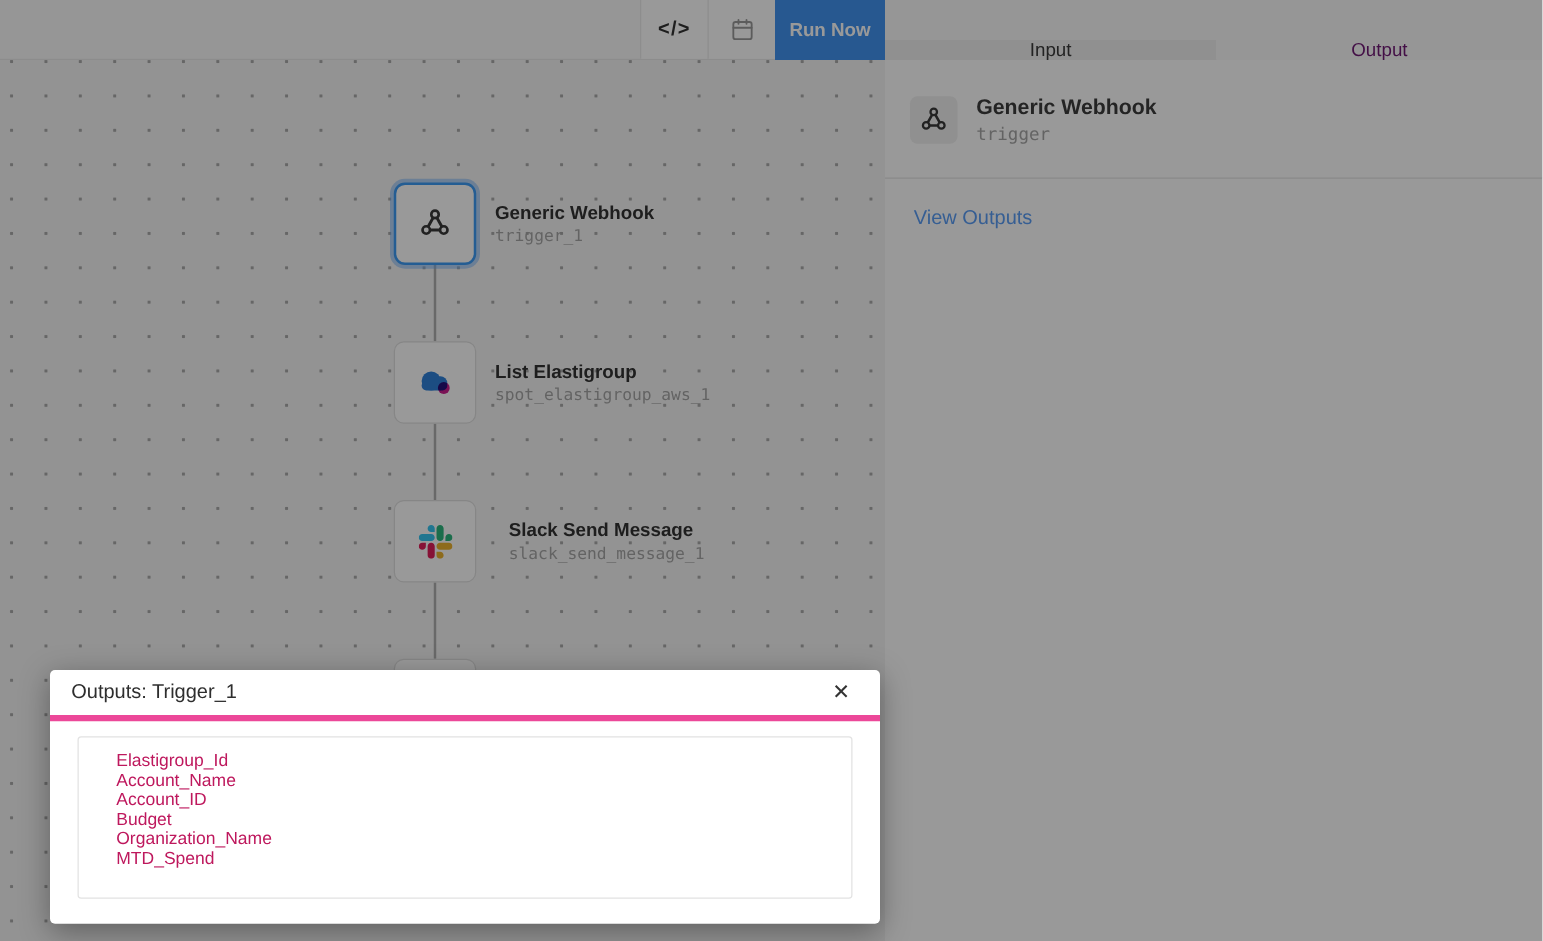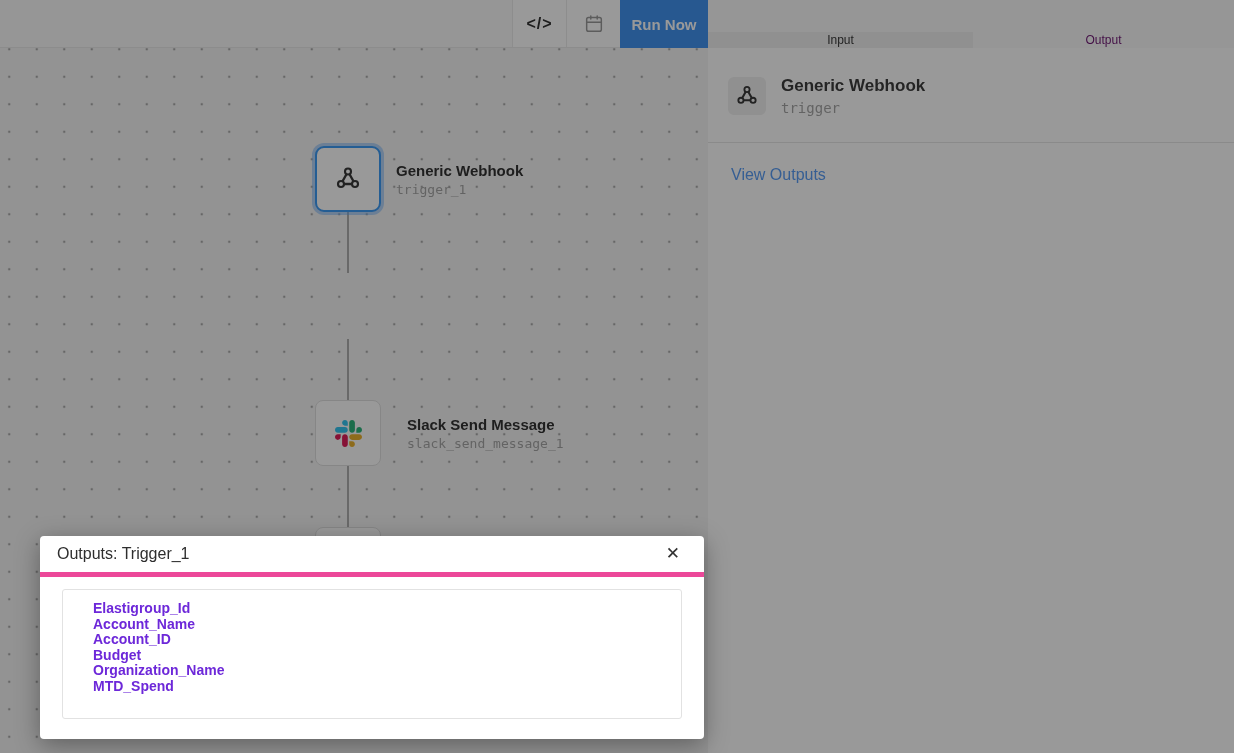--- a/index.html
+++ b/index.html
@@ -11,21 +11,21 @@
   
   .header { position:absolute; top:0; left:0; width:1234px; height:48px; background:#fbfbfb;
             border-bottom:1px solid #e9e9e9; display:flex; }
   .header-left { width:708px; height:48px; display:flex; align-items:stretch; justify-content:flex-end; }
   .tb-btn { background:#fff; border:none; border-left:1px solid #ececec; width:54px; height:47px;
             display:flex; align-items:center; justify-content:center; cursor:pointer; }
   .code-glyph { font-size:16px; font-weight:700; color:#333; letter-spacing:1px; }
   .run-now { width:88px; height:48px; border:none; background:#4193f0; color:#fff;
              font-family:"Liberation Sans",sans-serif; font-size:15px; font-weight:700; cursor:pointer; }
   .tabs { flex:1; display:flex; height:48px; }
-  .tab { display:flex; align-items:center; justify-content:center; font-size:12px; cursor:pointer;margin-top:32px; }
+  .tab { display:flex; align-items:center; justify-content:center; font-size:15px; cursor:pointer;margin-top:32px; }
   .tab-input { width:265px; background:#f0f0f0; color:#3a3a3a; }
   .tab-output { flex:1; background:#fbfbfb; color:#701a75; }
 
   
   .canvas { position:absolute; top:48px; left:0; width:708px; height:705px;
             background-color:#f6f6f6;
             background-image:radial-gradient(circle, #aaaaaa 1.1px, transparent 1.6px);
             background-size:27.5px 27.5px; background-position:23px 15px; }
   .connector { position:absolute; left:347px; width:2px; background:#b0b0b0; }
   .node-row { position:absolute; left:315px; display:flex; align-items:center; }
@@ -55,21 +55,21 @@
   .modal { position:absolute; left:40px; top:536px; width:664px; height:203px; background:#fff;
            border-radius:4px; box-shadow:0 6px 24px rgba(0,0,0,0.35); z-index:20; }
   .modal-header { position:relative; height:41px; border-bottom:5px solid #ec4899;
                   display:flex; align-items:center; padding-left:17px; }
   .modal-title { font-size:16px; color:#2e2e2e; }
   .modal-close { position:absolute; right:20px; top:5px; background:none; border:none;
                  font-size:17px; color:#333; cursor:pointer; line-height:1;
                  font-family:"Liberation Sans",sans-serif; padding:4px; }
   .modal-body { padding:12px 22px; }
   .outputs-box { border:1px solid #e2e2e2; border-radius:3px; height:130px; padding:11px 30px; overflow:hidden; }
-  .output-item { font-size:14px; line-height:15.5px; color:#6d28d9; cursor:pointer; white-space:nowrap;font-weight:bold; }
+  .output-item { font-size:14px; line-height:15.5px; color:#be185d; cursor:pointer; white-space:nowrap; }
 
   svg { display:block; }
 </style>
 </head>
 <body>
 
 <div class="app">
 
   <header class="header">
     <div class="header-left">
@@ -108,20 +108,36 @@
             <circle cx="17.6" cy="16" r="2.4" fill="#fff" stroke="#3a3a3a" stroke-width="1.7"></circle>
           </svg>
         </span>
       </div>
       <div class="node-label">
         <div class="node-title">Generic Webhook</div>
         <div class="node-id">trigger_1</div>
       </div>
     </div>
 
+    <div class="node-row" style="top:225px;">
+      <div class="node">
+        <span>
+          <svg width="34" height="34" viewBox="0 0 28 28">
+            <circle cx="11.5" cy="13" r="6.3" fill="#2f80d9"></circle>
+            <circle cx="17.5" cy="14.5" r="4.6" fill="#2f80d9"></circle>
+            <rect x="5.2" y="13" width="16.9" height="6.2" rx="3.1" fill="#2f80d9"></rect>
+            <circle cx="19.8" cy="17.6" r="3.9" fill="#cc1f8e" style="mix-blend-mode:multiply"></circle>
+          </svg>
+        </span>
+      </div>
+      <div class="node-label">
+        <div class="node-title">List Elastigroup</div>
+        <div class="node-id">spot_elastigroup_aws_1</div>
+      </div>
+    </div>
 
     <div class="node-row" style="top:352px;gap:11px;">
       <div class="node">
         <span>
           <svg width="27" height="27" viewBox="0 0 122.8 122.8">
             <path fill="#E01E5A" d="M25.8 77.6c0 7.1-5.8 12.9-12.9 12.9S0 84.7 0 77.6s5.8-12.9 12.9-12.9h12.9v12.9zM32.3 77.6c0-7.1 5.8-12.9 12.9-12.9s12.9 5.8 12.9 12.9v32.3c0 7.1-5.8 12.9-12.9 12.9s-12.9-5.8-12.9-12.9V77.6z"></path>
             <path fill="#36C5F0" d="M45.2 25.8c-7.1 0-12.9-5.8-12.9-12.9S38.1 0 45.2 0s12.9 5.8 12.9 12.9v12.9H45.2zM45.2 32.3c7.1 0 12.9 5.8 12.9 12.9s-5.8 12.9-12.9 12.9H12.9C5.8 58.1 0 52.3 0 45.2s5.8-12.9 12.9-12.9h32.3z"></path>
             <path fill="#2EB67D" d="M97 45.2c0-7.1 5.8-12.9 12.9-12.9s12.9 5.8 12.9 12.9-5.8 12.9-12.9 12.9H97V45.2zM90.5 45.2c0 7.1-5.8 12.9-12.9 12.9s-12.9-5.8-12.9-12.9V12.9C64.7 5.8 70.5 0 77.6 0s12.9 5.8 12.9 12.9v32.3z"></path>
             <path fill="#ECB22E" d="M77.6 97c7.1 0 12.9 5.8 12.9 12.9s-5.8 12.9-12.9 12.9-12.9-5.8-12.9-12.9V97h12.9zM77.6 90.5c-7.1 0-12.9-5.8-12.9-12.9s5.8-12.9 12.9-12.9h32.3c7.1 0 12.9 5.8 12.9 12.9s-5.8 12.9-12.9 12.9H77.6z"></path>
           </svg>

